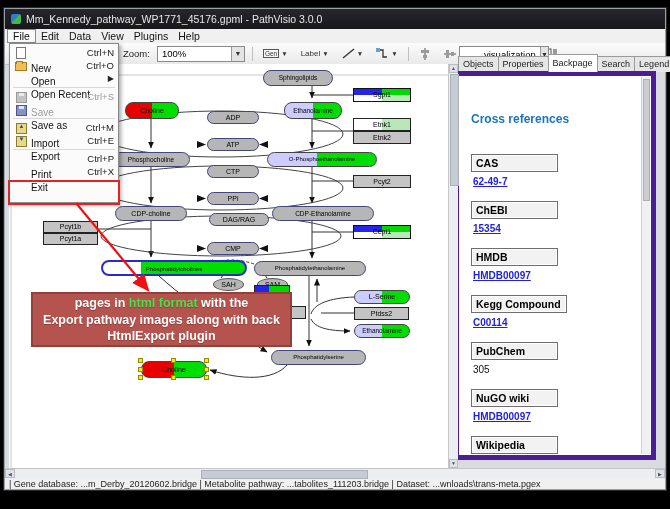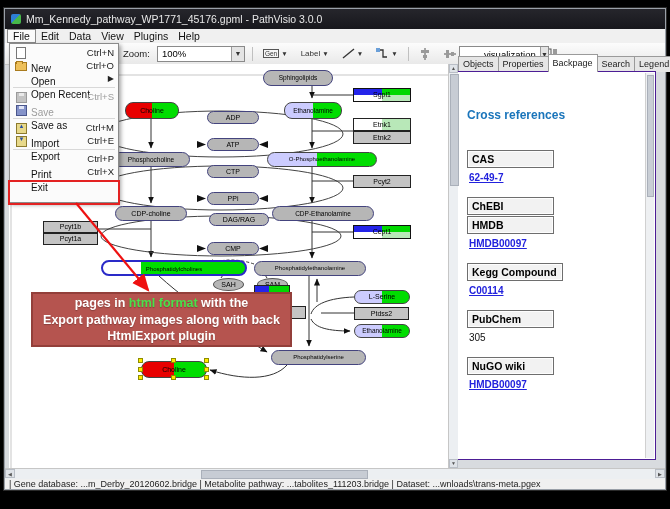--- a/index.html
+++ b/index.html
@@ -91,21 +91,21 @@
   .hscroll .thumb{position:absolute;top:1px;height:7px;background:#c7ccd4;border:1px solid #aab0ba;}
   
   .statusbar{position:absolute;left:0;top:469px;width:660px;height:11px;background:#f0f0f0;border-top:1px solid #cfcfcf;
     font-size:9px;color:#222;line-height:11px;padding-left:4px;box-sizing:border-box;white-space:nowrap;overflow:hidden;}
   
   .sidebar{position:absolute;left:449px;top:47px;width:202px;height:404px;}
   .tabs{position:absolute;left:4px;top:0;right:0;height:16px;display:flex;align-items:flex-end;}
   .tab{font-size:9px;padding:2px 4px;border:1px solid #9a9a9a;border-bottom:none;background:#e6e6e6;color:#222;
     margin-right:-1px;height:11px;line-height:11px;}
   .tab.active{background:#fff;height:13px;line-height:13px;position:relative;z-index:3;}
-  .sb-panel{position:absolute;left:0;top:15px;right:0;bottom:0;background:#fff;border:1px solid #4c1d95;box-sizing:border-box;overflow:hidden;text-decoration:underline;}
+  .sb-panel{position:absolute;left:0;top:15px;right:0;bottom:0;background:#fff;border:5px solid #4c1d95;box-sizing:border-box;overflow:hidden;text-decoration:underline;}
   .sb-inner{position:absolute;left:12px;top:0;right:14px;bottom:0;}
   .sb-scroll{position:absolute;right:1px;top:1px;bottom:1px;width:8px;background:#eef0f2;border-left:1px solid #d0d0d0;}
   .sb-scroll .thumb{position:absolute;left:1px;top:2px;width:5px;height:120px;background:#c9ced5;border:1px solid #aab0ba;}
   .sb-head{margin-top:36px;color:#1a75bb;font-weight:bold;font-size:12px;}
   .xref{margin-top:0;}
   .xref-box{display:inline-block;min-width:76px;border:1px solid #6e6e6e;box-shadow:inset 0 0 0 1px #fdfdfd;background:#f2f2f2;
     font-weight:bold;font-size:10.5px;padding:2px 5px 2px 4px;color:#000;}
   .xref-val{margin:4px 0 13px 2px;font-size:10px;font-weight:bold;}
   .xref-val a{color:#2222dd;}
   .xref-val .plain{color:#111;font-weight:normal;}
@@ -360,25 +360,26 @@
         <div class="tab">Properties</div>
         <div class="tab active">Backpage</div>
         <div class="tab">Search</div>
         <div class="tab">Legend</div>
       </div>
     <div class="sb-panel">
       <div class="sb-inner">
         <div class="sb-head">Cross references</div>
         <div id="xrefs" class="firstgap">
             <div class="xref"><div class="xref-box">CAS</div><div class="xref-val"><a href="#">62-49-7</a></div></div>
-            <div class="xref"><div class="xref-box">ChEBI</div></div>
+            <div class="xref"><div class="xref-box">ChEBI</div><div class="xref-val"><a href="#">15354</a></div></div>
             <div class="xref"><div class="xref-box">HMDB</div><div class="xref-val"><a href="#">HMDB00097</a></div></div>
             <div class="xref"><div class="xref-box">Kegg Compound</div><div class="xref-val"><a href="#">C00114</a></div></div>
             <div class="xref"><div class="xref-box">PubChem</div><div class="xref-val"><span class="plain">305</span></div></div>
             <div class="xref"><div class="xref-box">NuGO wiki</div><div class="xref-val"><a href="#">HMDB00097</a></div></div>
+            <div class="xref"><div class="xref-box">Wikipedia</div><div class="xref-val"><a href="#">Choline</a></div></div>
           </div>
 
       </div>
       <div class="sb-scroll">
         <span class="thumb"></span>
       </div>
     </div>
   </div>
 
   <div class="filemenu" id="filemenu">

